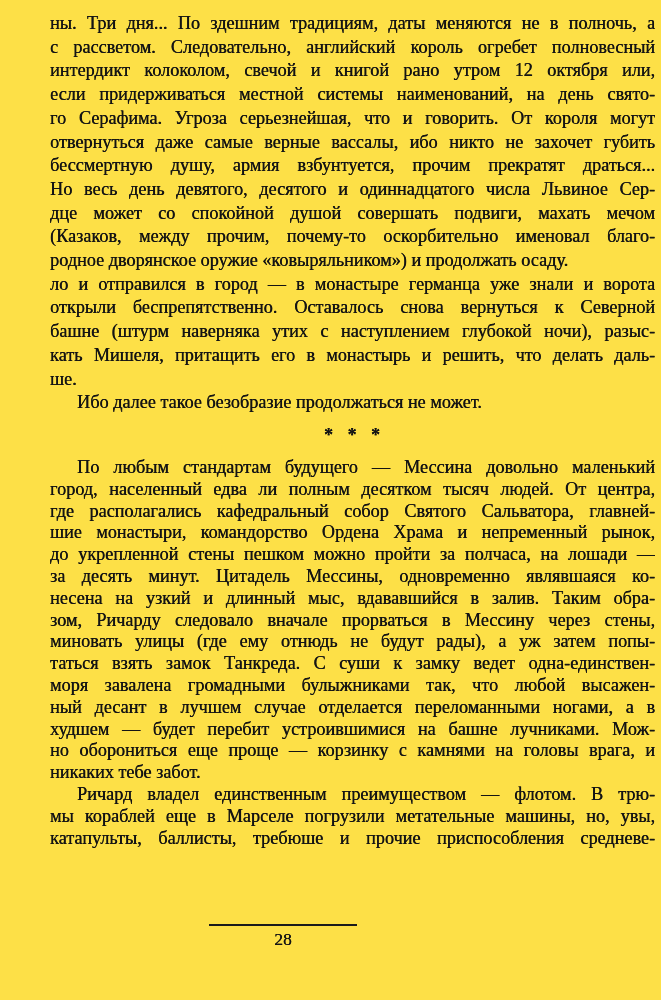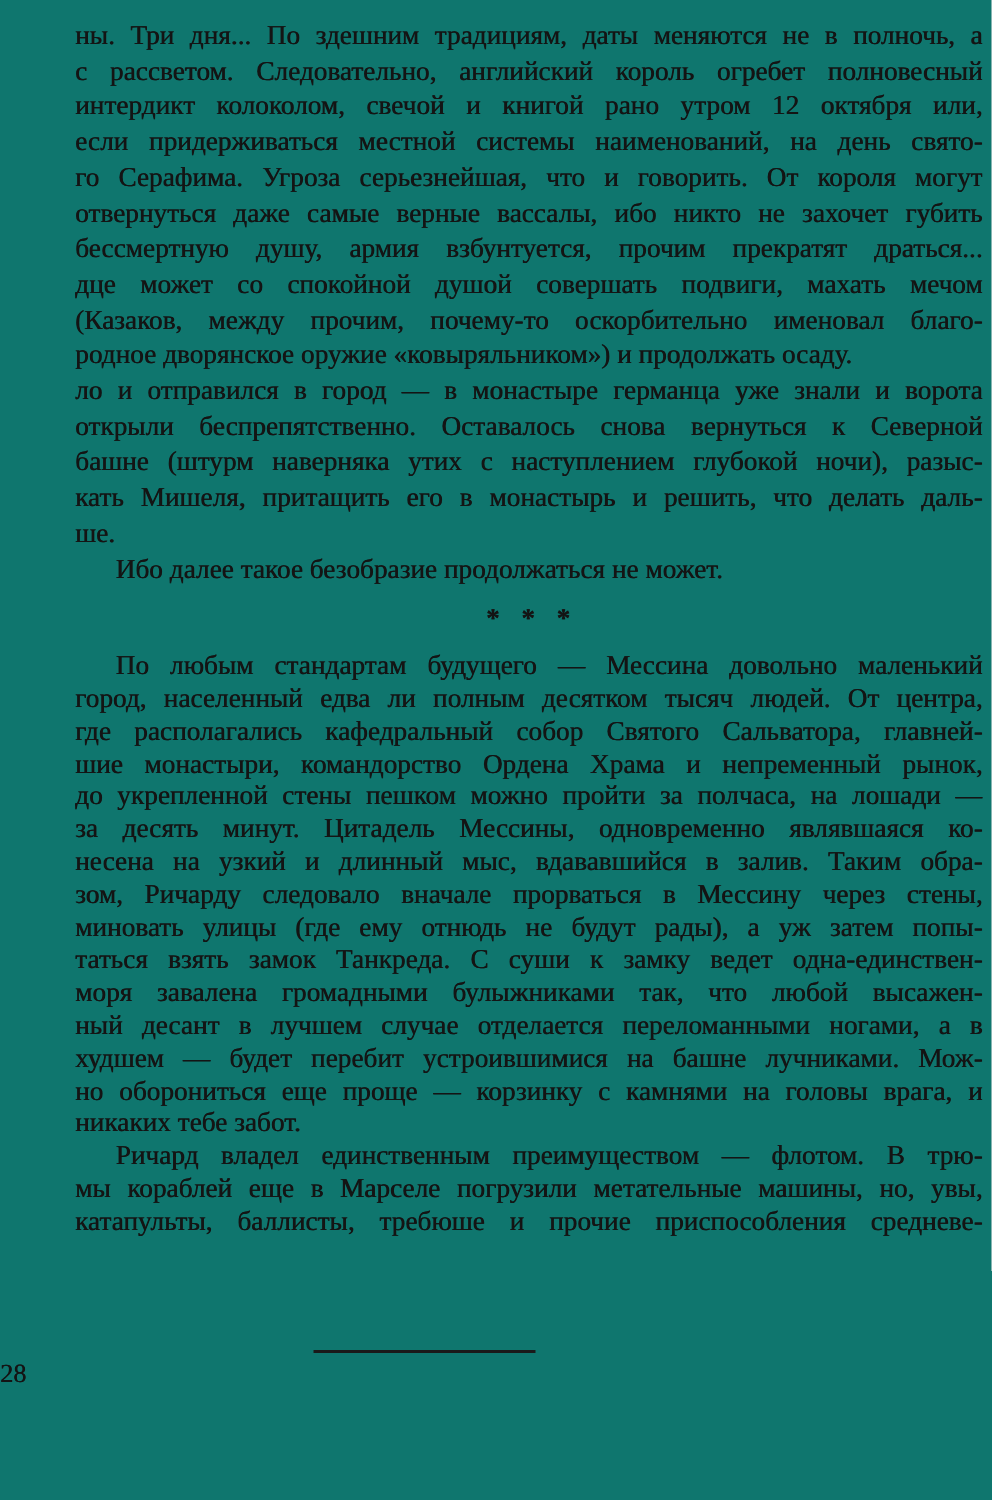--- a/index.html
+++ b/index.html
@@ -1,20 +1,20 @@
 <!DOCTYPE html>
 <html><head>
 <meta charset="utf-8">
 <style>
   html, body { margin: 0; padding: 0; background: #e8e8e8; }
   .page {
     position: relative;
     width: 661px;
     height: 1000px;
-    background: #0f766e;
+    background: #fde047;
     font-family: "Liberation Serif", "DejaVu Serif", serif;
     color: #141414;
     overflow: hidden;
     margin: 0 auto;
   }
   .text-flow {
     position: absolute;
     left: 50px;
     top: 12px;
     width: 605px;
@@ -36,24 +36,24 @@
     display: flex;
     align-items: center;
     justify-content: center;
     font-weight: bold;
     font-size: 18px;
     word-spacing: 8px;
     letter-spacing: 1px;
   }
   .footer {
     position: absolute;
-    top: 900px;
+    top: 924px;
     left: 0;
     width: 566px;
-    text-align: left;
+    text-align: center;
   }
   .footnote-rule {
     width: 148px;
     height: 2px;
     background: #1a1a1a;
     margin: 0 auto;
   }
   .page-number {
     margin-top: 4px;
     font-size: 17.5px;
@@ -66,20 +66,21 @@
 
 <div class="page">
   <div class="text-flow" id="text-flow">
       <div class="line lh-a">ны. Три дня... По здешним традициям, даты меняются не в полночь, а</div>
       <div class="line lh-a">с рассветом. Следовательно, английский король огребет полновесный</div>
       <div class="line lh-a">интердикт колоколом, свечой и книгой рано утром 12 октября или,</div>
       <div class="line lh-a">если придерживаться местной системы наименований, на день свято-</div>
       <div class="line lh-a">го Серафима. Угроза серьезнейшая, что и говорить. От короля могут</div>
       <div class="line lh-a">отвернуться даже самые верные вассалы, ибо никто не захочет губить</div>
       <div class="line lh-a">бессмертную душу, армия взбунтуется, прочим прекратят драться...</div>
+      <div class="line lh-a">Но весь день девятого, десятого и одиннадцатого числа Львиное Сер-</div>
       <div class="line lh-a">дце может со спокойной душой совершать подвиги, махать мечом</div>
       <div class="line lh-a">(Казаков, между прочим, почему-то оскорбительно именовал благо-</div>
       <div class="line lh-a final">родное дворянское оружие «ковыряльником») и продолжать осаду.</div>
       <div class="line lh-a">ло и отправился в город — в монастыре германца уже знали и ворота</div>
       <div class="line lh-a">открыли беспрепятственно. Оставалось снова вернуться к Северной</div>
       <div class="line lh-a">башне (штурм наверняка утих с наступлением глубокой ночи), разыс-</div>
       <div class="line lh-a">кать Мишеля, притащить его в монастырь и решить, что делать даль-</div>
       <div class="line lh-a final">ше.</div>
       <div class="line lh-a indent final">Ибо далее такое безобразие продолжаться не может.</div>
       <div class="divider">* * *</div>

